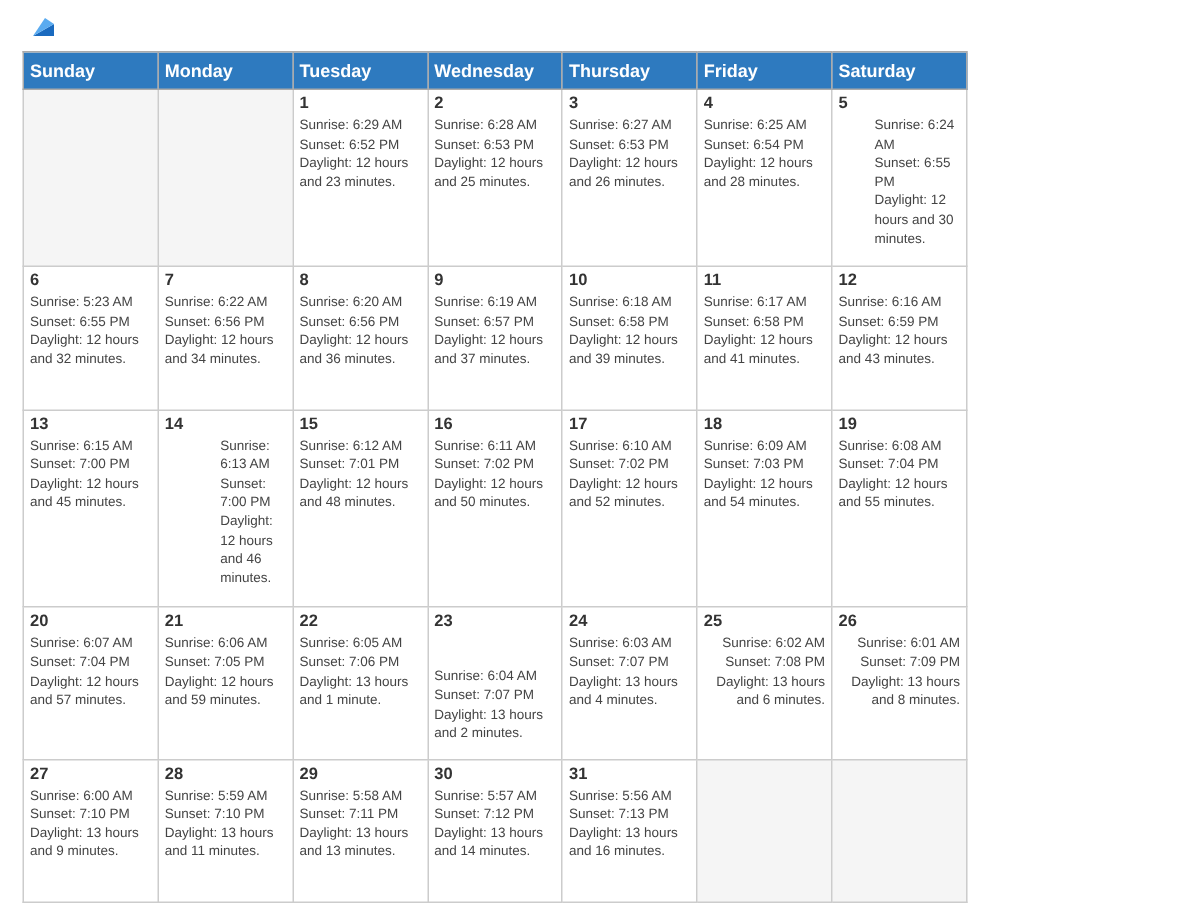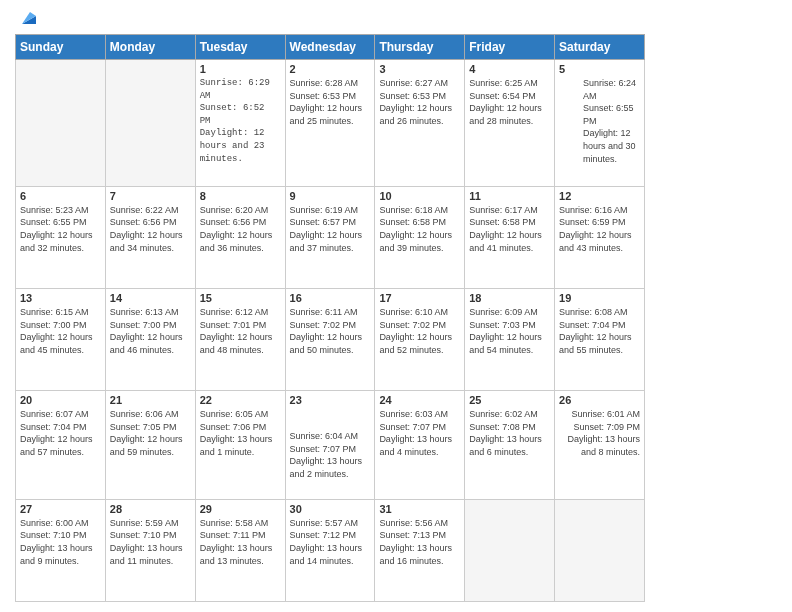--- a/index.html
+++ b/index.html
@@ -134,21 +134,21 @@
           <th>Friday</th>
           <th>Saturday</th>
         </tr>
     </thead>
     <tbody id="calendar-body">
     <tr>
           <td class="empty"></td>
           <td class="empty"></td>
           <td>
             <span class="day-number">1</span>
-            <div class="day-info" style="white-space: pre-line; font-family: Liberation Mono, monospace;">Sunrise: 6:29 AM
+            <div class="day-info" style="white-space: pre-line;">Sunrise: 6:29 AM
 Sunset: 6:52 PM
 Daylight: 12 hours and 23 minutes.</div>
           </td>
           <td>
             <span class="day-number">2</span>
             <div class="day-info" style="white-space: pre-line;">Sunrise: 6:28 AM
 Sunset: 6:53 PM
 Daylight: 12 hours and 25 minutes.</div>
           </td>
           <td>
@@ -216,21 +216,21 @@
         </tr>
         <tr>
           <td>
             <span class="day-number">13</span>
             <div class="day-info" style="white-space: pre-line;">Sunrise: 6:15 AM
 Sunset: 7:00 PM
 Daylight: 12 hours and 45 minutes.</div>
           </td>
           <td>
             <span class="day-number">14</span>
-            <div class="day-info" style="white-space: pre-line;">Sunrise: 6:13 AM
+            <div class="day-info" style="white-space: pre-line; margin-left: 37px;">Sunrise: 6:13 AM
 Sunset: 7:00 PM
 Daylight: 12 hours and 46 minutes.</div>
           </td>
           <td>
             <span class="day-number">15</span>
             <div class="day-info" style="white-space: pre-line;">Sunrise: 6:12 AM
 Sunset: 7:01 PM
 Daylight: 12 hours and 48 minutes.</div>
           </td>
           <td>
@@ -284,21 +284,21 @@
 Daylight: 13 hours and 2 minutes.</div>
           </td>
           <td>
             <span class="day-number">24</span>
             <div class="day-info" style="white-space: pre-line;">Sunrise: 6:03 AM
 Sunset: 7:07 PM
 Daylight: 13 hours and 4 minutes.</div>
           </td>
           <td>
             <span class="day-number">25</span>
-            <div class="day-info" style="white-space: pre-line;">Sunrise: 6:02 AM
+            <div class="day-info" style="white-space: pre-line; text-align: right;">Sunrise: 6:02 AM
 Sunset: 7:08 PM
 Daylight: 13 hours and 6 minutes.</div>
           </td>
           <td>
             <span class="day-number">26</span>
             <div class="day-info" style="white-space: pre-line; text-align: right;">Sunrise: 6:01 AM
 Sunset: 7:09 PM
 Daylight: 13 hours and 8 minutes.</div>
           </td>
         </tr>

